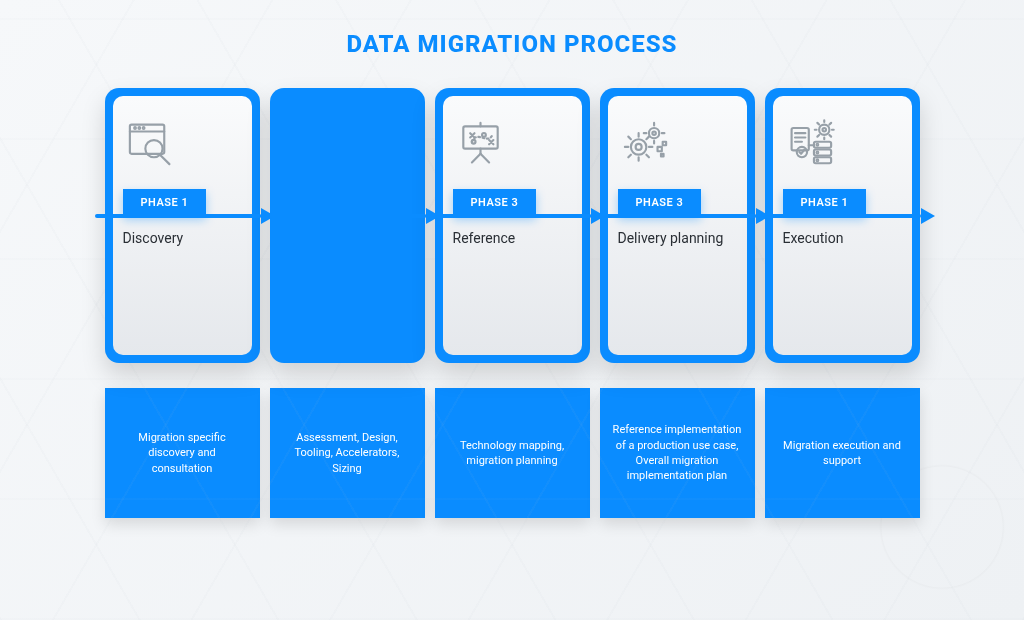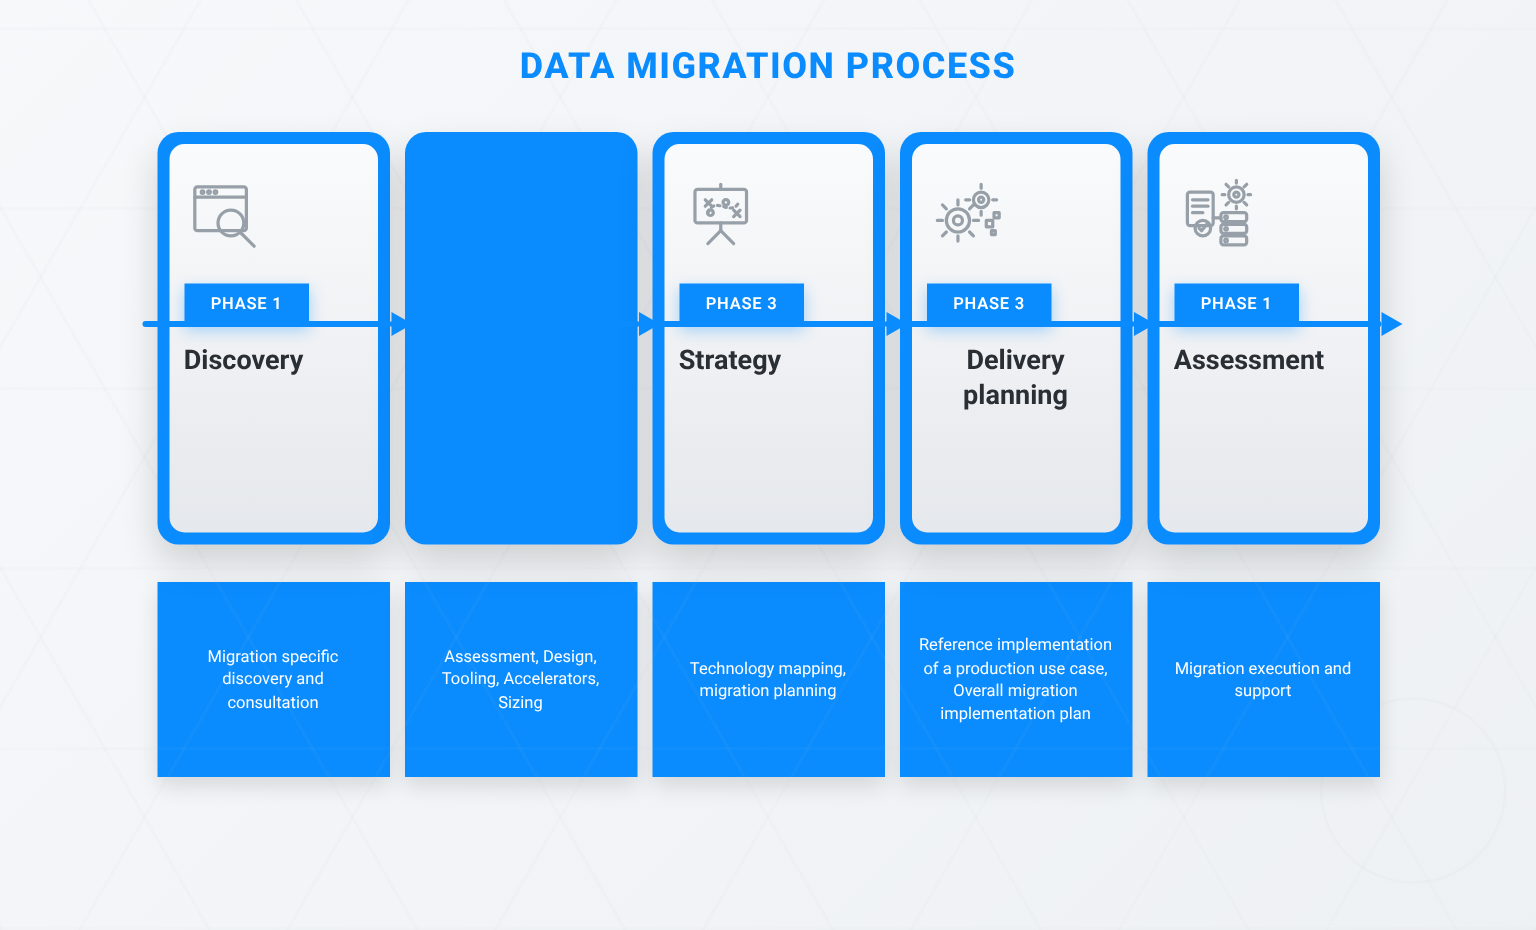--- a/index.html
+++ b/index.html
@@ -75,25 +75,24 @@
     background: #0a8cff;
     color: #fff;
     font-size: 11px;
     font-weight: 600;
     letter-spacing: 0.5px;
     padding: 7px 18px;
     box-shadow: 0 4px 10px rgba(10,140,255,0.35);
   }
   .phase-name {
     margin-top: 14px;
-    font-size: 18px;
+    font-size: 14px;
     color: #2a2f35;
     text-align: center;
     line-height: 1.25;
-    font-weight: bold;
   }
 
   
   .arrow {
     position: absolute;
     top: 120px;
     left: -10px;
     width: 180px;
     height: 16px;
     pointer-events: none;
@@ -182,21 +181,21 @@
           <line x1="42" y1="54" x2="32" y2="44"></line>
           <line x1="32" y1="8" x2="32" y2="12"></line>
           <path d="M20 20 l5 5 M25 20 l-5 5"></path>
           <circle cx="36" cy="22" r="2.2"></circle>
           <path d="M42 28 l5 5 M47 28 l-5 5"></path>
           <circle cx="24" cy="30" r="2.2"></circle>
           <path d="M22 30 C 28 16, 40 34, 46 22" stroke-dasharray="2 3"></path>
         </svg>
       </div>
       <div class="phase-badge">PHASE 3</div>
-      <div class="phase-name">Strategy</div>
+      <div class="phase-name">Reference</div>
     </div>
   </div>
 
   <div class="card">
     <div class="arrow">
         <div class="arrow-line"></div>
         <div class="arrow-head"></div>
       </div>
     <div class="card-inner">
       <div class="icon">
@@ -237,21 +236,21 @@
           <rect x="36" y="30" width="20" height="7" rx="2"></rect>
           <rect x="36" y="39" width="20" height="7" rx="2"></rect>
           <rect x="36" y="48" width="20" height="7" rx="2"></rect>
           <circle cx="40" cy="33.5" r="1"></circle>
             <circle cx="40" cy="42.5" r="1"></circle>
             <circle cx="40" cy="51.5" r="1"></circle>
           <line x1="30" y1="34" x2="36" y2="34"></line>
         </svg>
       </div>
       <div class="phase-badge">PHASE 1</div>
-      <div class="phase-name">Assessment</div>
+      <div class="phase-name">Execution</div>
     </div>
   </div>
 
 </div>
 
 <div class="row descs-row">
   <div class="desc">Migration specific discovery and consultation</div>
   <div class="desc">Assessment, Design, Tooling, Accelerators, Sizing</div>
   <div class="desc">Technology mapping, migration planning</div>
   <div class="desc">Reference implementation of a production use case, Overall migration implementation plan</div>

